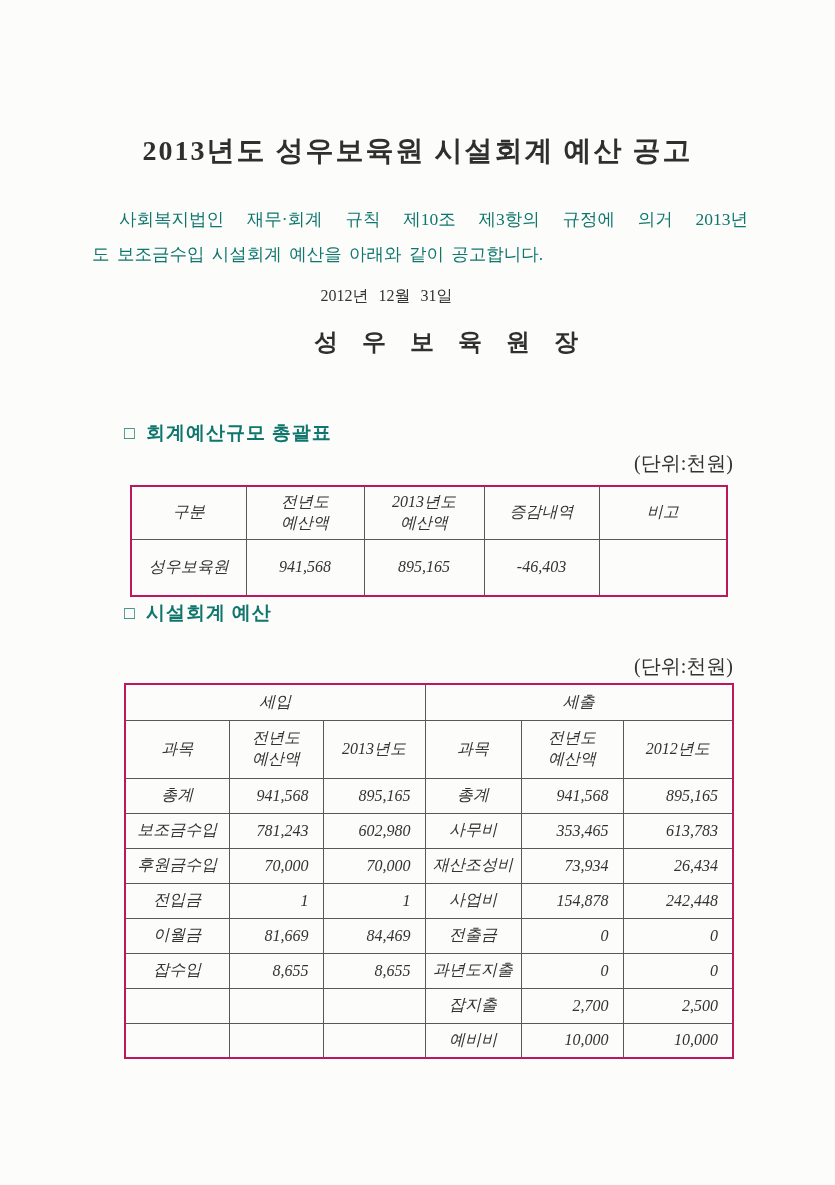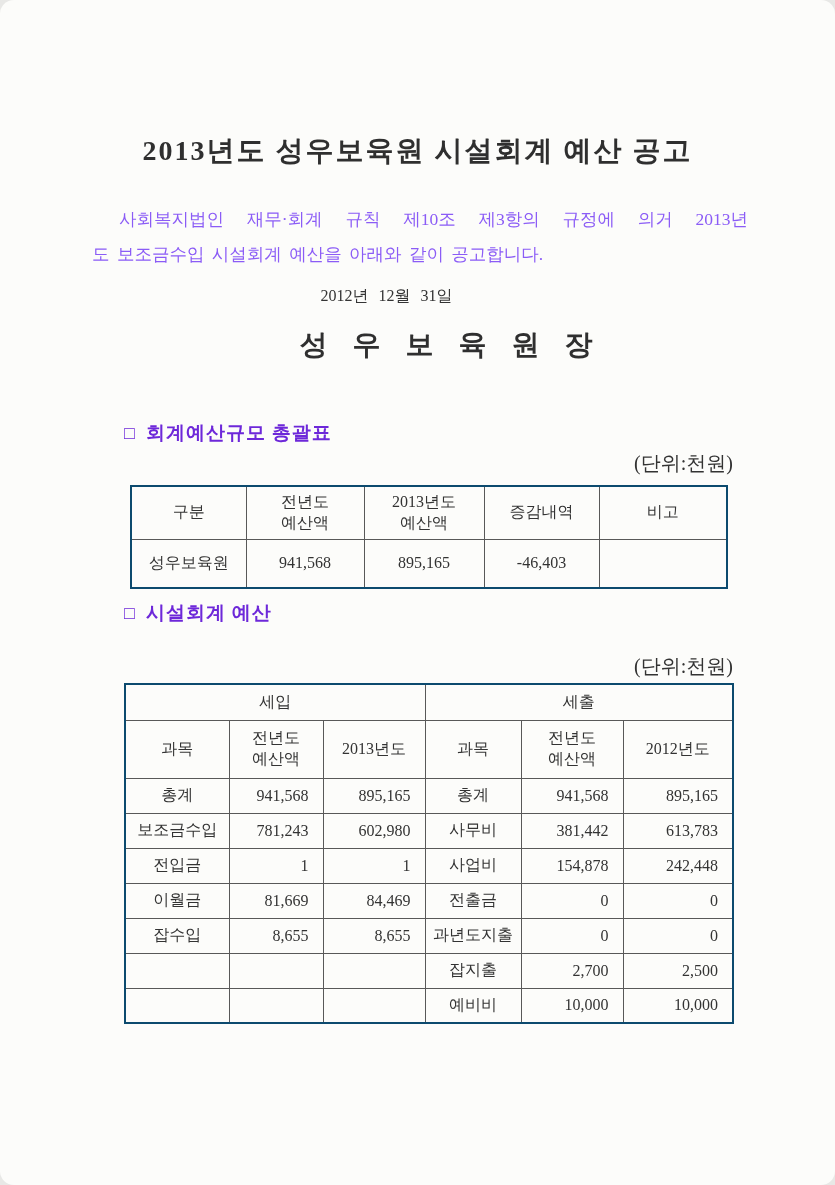--- a/index.html
+++ b/index.html
@@ -7,74 +7,73 @@
   body { font-family: "Liberation Serif", "DejaVu Serif", serif; }
 
   .page {
     position: relative;
     width: 835px;
     height: 1185px;
     margin: 0 auto;
     background: #fcfcfa;
     color: #343434;
     overflow: hidden;
-    border-radius: 14px;
   }
 
   
   .doc-title {
     position: absolute;
     top: 132px; left: 0; right: 0;
     text-align: center;
     font-size: 28px;
     font-weight: bold;
     letter-spacing: 2px;
     color: #2f2f2f;
   }
 
   
   .para {
     position: absolute;
     top: 202px; left: 92px; width: 656px;
     font-size: 17.5px;
     line-height: 35px;
     word-spacing: 3px;
-    color: #8b5cf6;
+    color: #0f766e;
   }
   .para .line1 {
     text-indent: 27px;
     text-align: justify;
     text-align-last: justify;
   }
 
   .doc-date {
     position: absolute;
     top: 286px; left: 0; right: 62px;
     text-align: center;
     font-size: 16px;
     word-spacing: 6px;
   }
 
   .doc-signer {
     position: absolute;
     top: 326px; left: 66px; right: 0;
     text-align: center;
-    font-size: 28px;
+    font-size: 24px;
     font-weight: bold;
     letter-spacing: 9px;
     color: #2f2f2f;
   }
 
   
   .sec-heading {
     position: absolute;
     left: 124px;
     font-size: 19px;
     font-weight: bold;
-    color: #6d28d9;
+    color: #0f766e;
     letter-spacing: 1px;
   }
   .sec-heading .bullet { font-weight: normal; margin-right: 10px; font-size: 18px; }
   .sec-heading.s1 { top: 420px; }
   .sec-heading.s2 { top: 600px; }
 
   .unit-note {
     position: absolute;
     right: 102px;
     font-size: 20px;
@@ -92,25 +91,25 @@
     color: #333;
   }
   td, th {
     border: 1px solid #585858;
     font-weight: normal;
     text-align: center;
     vertical-align: middle;
     white-space: pre-line;
     overflow: hidden;
   }
-  table.t1, table.t2 { border: 2px solid #0c4a6e; }
+  table.t1, table.t2 { border: 2px solid #be185d; font-style: italic; }
 
   table.t1 { left: 130px; top: 485px; width: 596px; }
   .t1 tr.head { height: 53px; }
-  .t1 tr.data { height: 49px; }
+  .t1 tr.data { height: 57px; }
 
   table.t2 { left: 124px; top: 683px; width: 608px; }
   .t2 tr.group { height: 36px; padding-left: 8px; }
   .t2 tr.cols  { height: 58px; margin-left: 20px; }
   .t2 tr.data  { height: 35px; }
   .t2 td.num { text-align: right; padding-right: 14px; }
   .t2 th.split, .t2 td.split { border-left-width: 1px; }
 </style>
 </head>
 <body>
@@ -196,22 +195,30 @@
       <td class="num">895,165</td>
       <td class="cat split">총계</td>
       <td class="num">941,568</td>
       <td class="num">895,165</td>
     </tr>
     <tr class="data">
       <td class="cat">보조금수입</td>
       <td class="num">781,243</td>
       <td class="num">602,980</td>
       <td class="cat split">사무비</td>
-      <td class="num">381,442</td>
+      <td class="num">353,465</td>
       <td class="num">613,783</td>
+    </tr>
+    <tr class="data">
+      <td class="cat">후원금수입</td>
+      <td class="num">70,000</td>
+      <td class="num">70,000</td>
+      <td class="cat split">재산조성비</td>
+      <td class="num">73,934</td>
+      <td class="num">26,434</td>
     </tr>
     <tr class="data">
       <td class="cat">전입금</td>
       <td class="num">1</td>
       <td class="num">1</td>
       <td class="cat split">사업비</td>
       <td class="num">154,878</td>
       <td class="num">242,448</td>
     </tr>
     <tr class="data">

